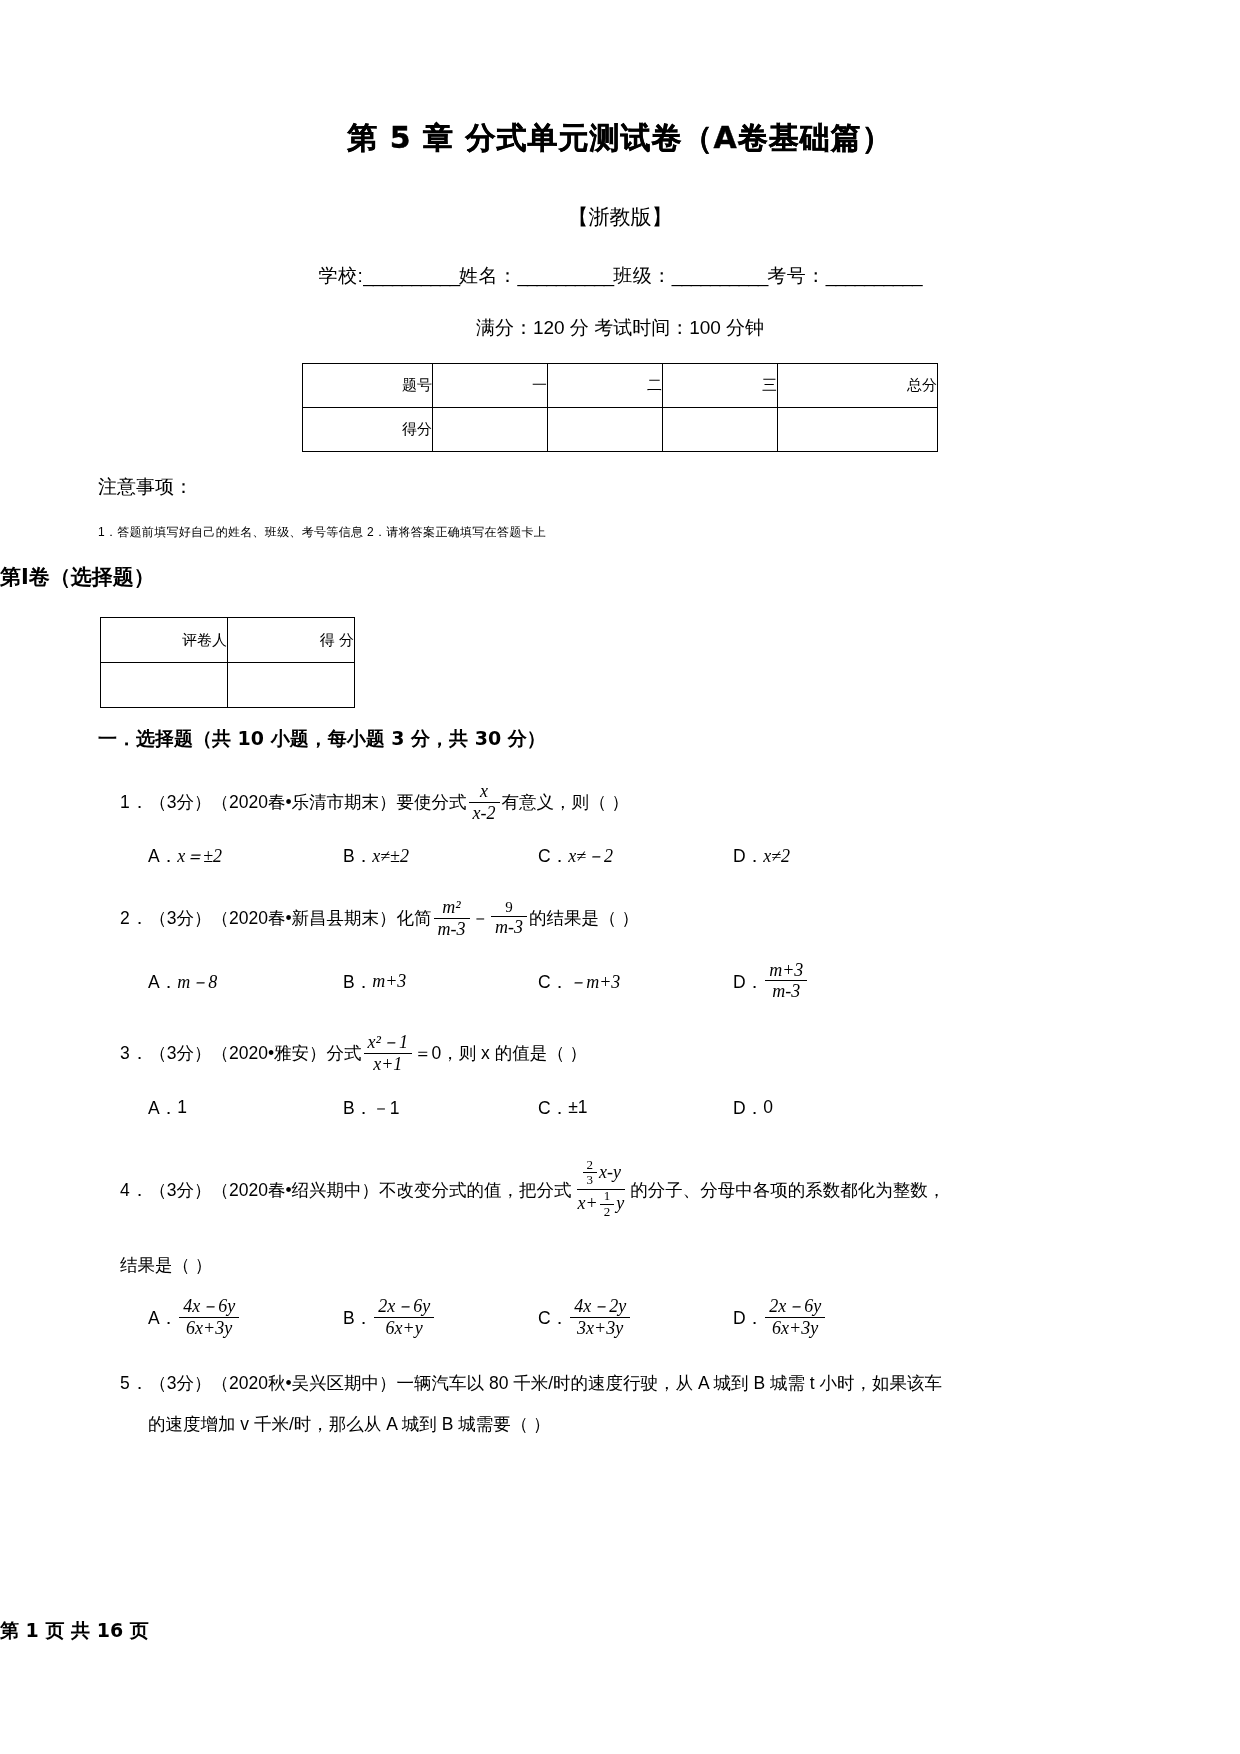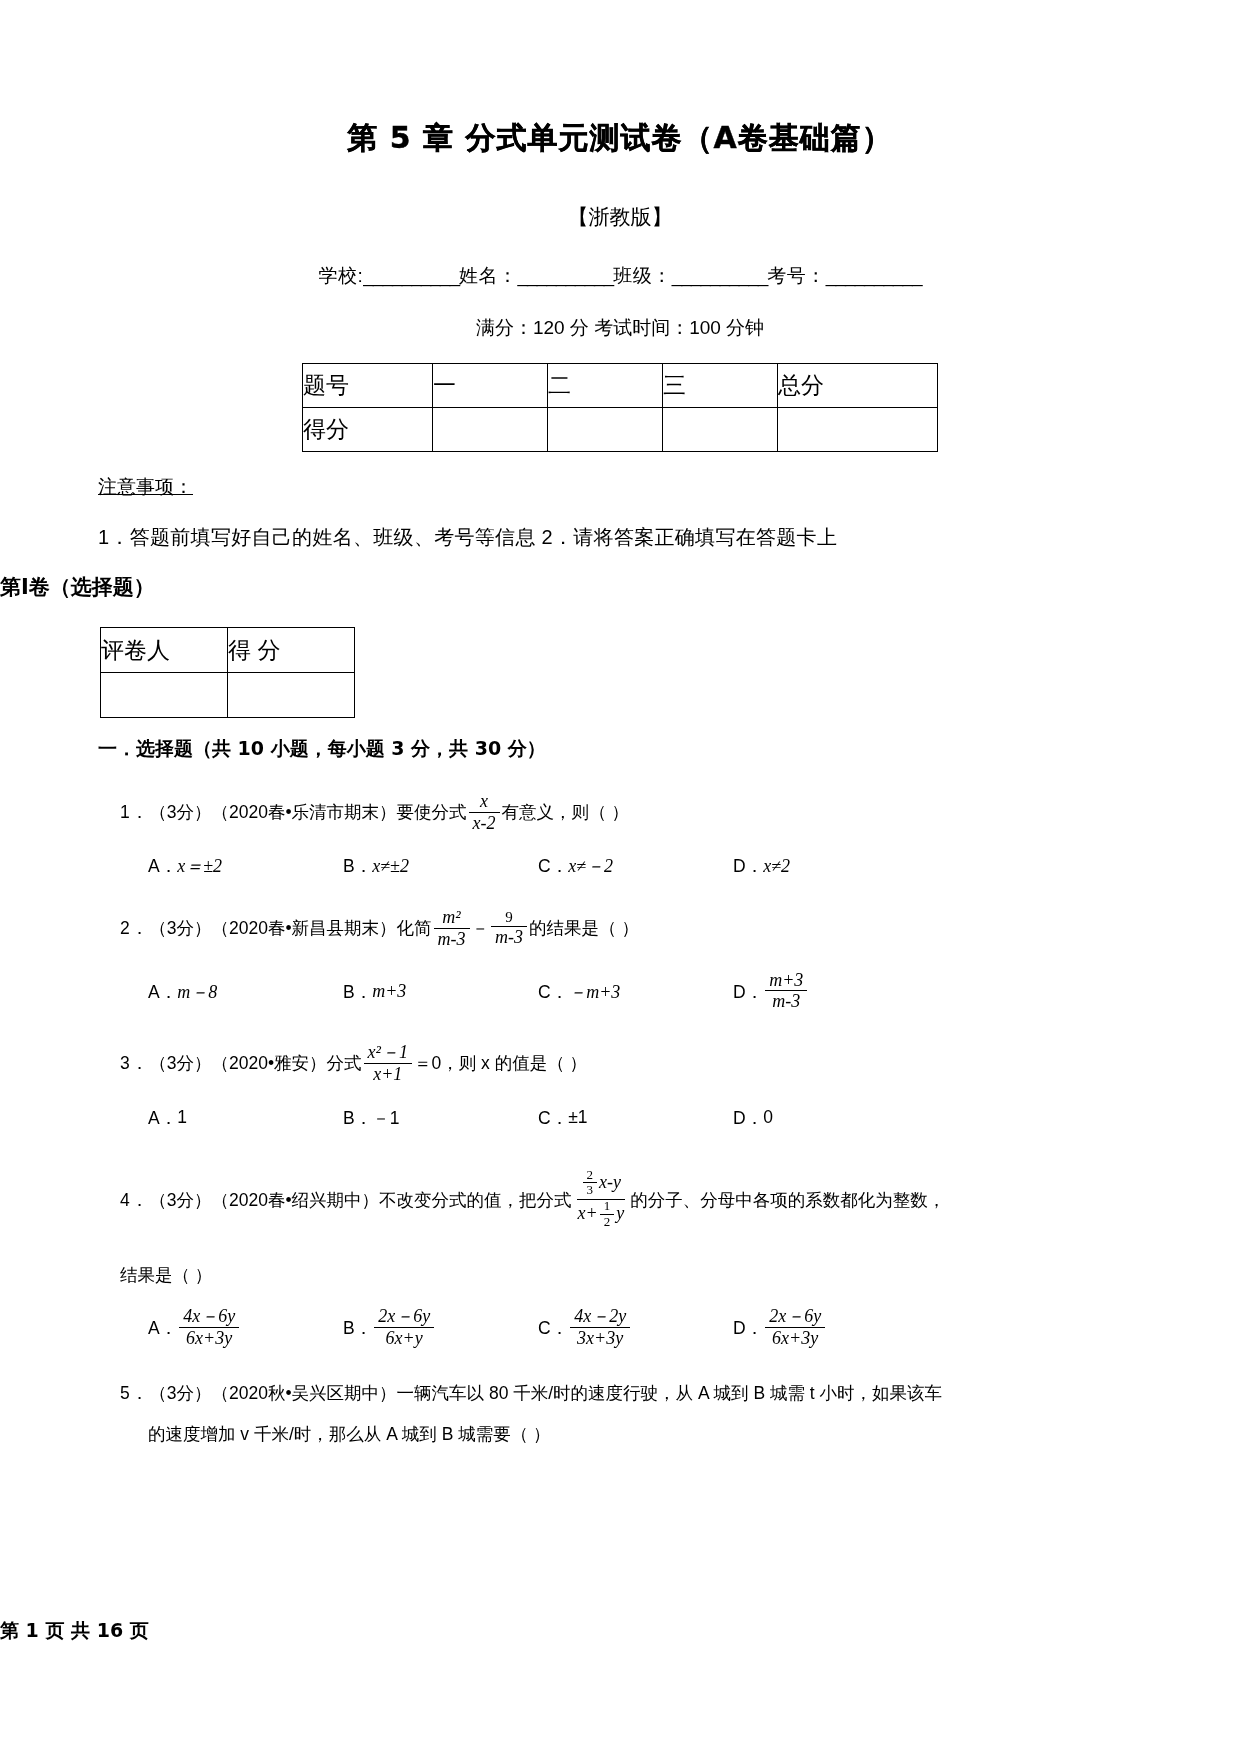--- a/index.html
+++ b/index.html
@@ -43,35 +43,35 @@
     text-align: center;
     font-size: 19px;
   }
 
   
   table.grid {
     border-collapse: collapse;
   }
   table.grid td {
     border: 1.5px solid #000;
-    text-align: left;
-    font-size: 23px;
+    text-align: right;
+    font-size: 15px;
     padding: 0;
   }
   .score-table-wrap { display:flex; justify-content:center; margin-top: 22px; }
   #score-table td { width: 115px; height: 44px; }
   #score-table td.label { width: 130px; }
   #score-table td.total { width: 160px; }
 
   .grader-wrap { margin-top: 26px; margin-left: 100px; }
   #grader-table td { width: 127px; height: 45px; }
 
   
-  .notice-title { margin: 22px 0 0 98px; font-size: 19px; text-decoration: underline; }
-  .notice-body  { margin: 24px 0 0 98px; font-size: 20px; letter-spacing: 0.3px;}
+  .notice-title { margin: 22px 0 0 98px; font-size: 19px; }
+  .notice-body  { margin: 24px 0 0 98px; font-size: 12px; letter-spacing: 0.3px;}
   .section-head {
     text-align: left; font-size: 21px; font-weight: bold;
     margin-top: 22px; font-family: "DejaVu Sans", sans-serif;
   }
   .part-head {
     margin: 18px 0 0 98px; font-size: 19px; font-weight: bold;
     font-family: "DejaVu Sans", sans-serif;
   }
 
   .q {

